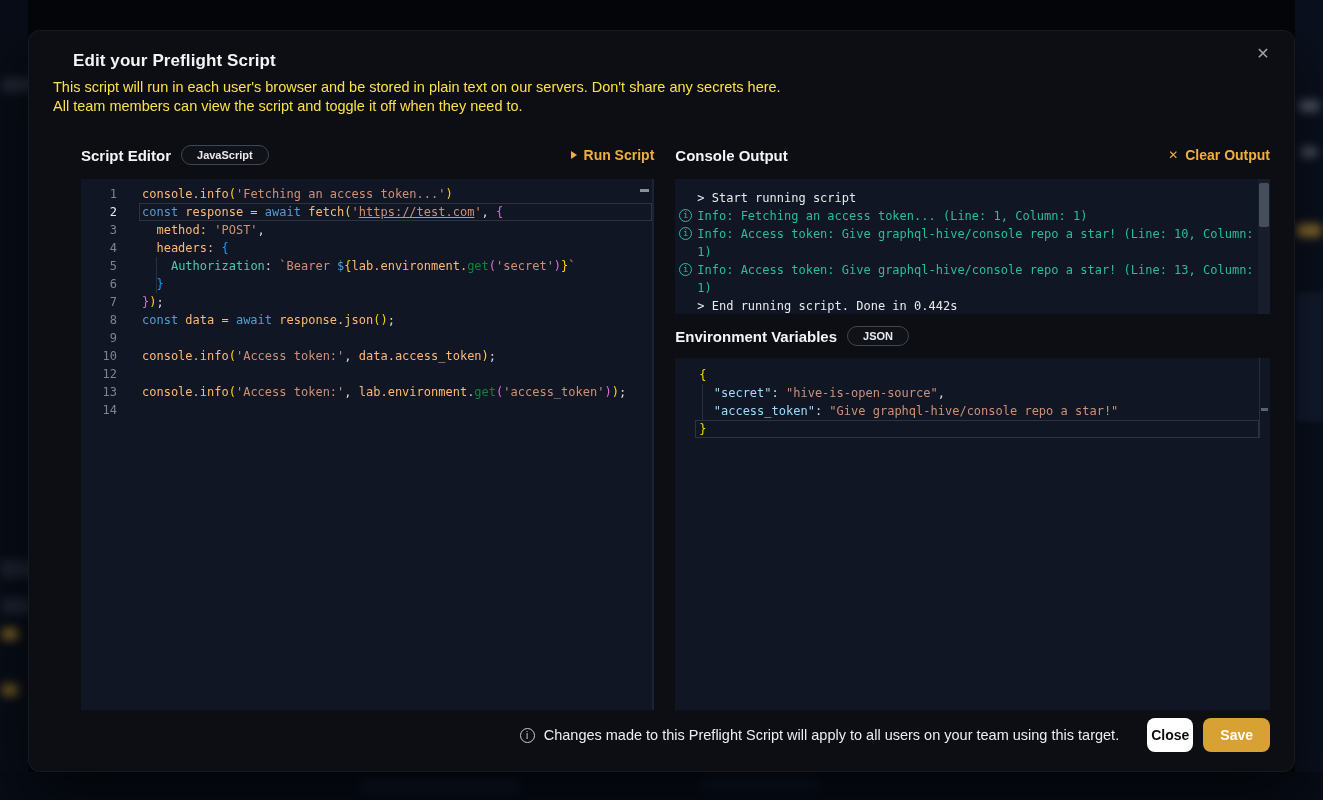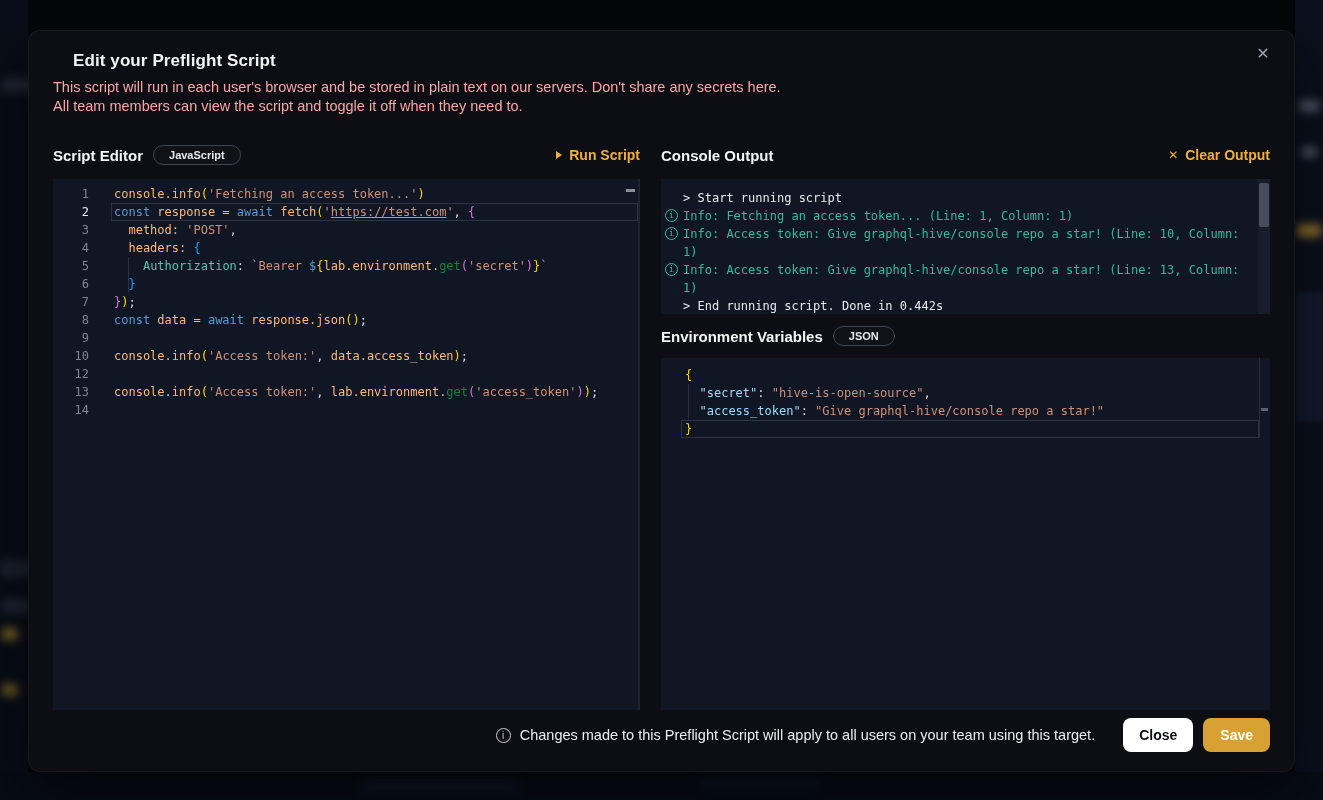--- a/index.html
+++ b/index.html
@@ -23,23 +23,23 @@
     background:#0c0e13; border:1px solid rgba(255,255,255,0.05);
     border-radius:12px; box-shadow:0 24px 60px rgba(0,0,0,0.65);
     padding:20px 24px 22px 24px;
   }
   .close-x {
     position:absolute; top:14px; right:22px; width:18px; height:18px;
     color:#9aa1ab; font-size:16px; line-height:18px; text-align:center; cursor:pointer;
     font-family:"DejaVu Sans", sans-serif;
   }
   .modal-title { font-size:17px; font-weight:bold; color:#f3f4f6; letter-spacing:0.1px;margin-left:20px; }
-  .modal-desc  { margin-top:7px; font-size:14.5px; line-height:19px; color:#fca5a5; }
-
-  .content { margin-top:25px; display:flex; gap:21px; }
+  .modal-desc  { margin-top:7px; font-size:14.5px; line-height:19px; color:#fde047; }
+
+  .content { margin-top:25px; display:flex; gap:21px;margin-left:28px; }
   .col-left  { width:589px; }
   .col-right { width:611px; display:flex; flex-direction:column; }
 
   .section-row { height:28px; display:flex; align-items:center; justify-content:space-between; margin-bottom:10px; }
   .section-left { display:flex; align-items:center; gap:10px; }
   .section-heading { font-size:15px; font-weight:bold; color:#f3f4f6; }
   .pill-badge {
     border:1px solid #3f4754; border-radius:999px; padding:3px 15px;
     font-size:11px; font-weight:bold; color:#e8eaee; background:rgba(255,255,255,0.02);
   }
@@ -94,21 +94,21 @@
     border:1px solid #2d3340; pointer-events:none;
   }
 
   
   .footer { margin-top:6px; height:38px; display:flex; align-items:center; justify-content:flex-end; }
   .note { display:flex; align-items:center; gap:9px; color:#eceef1; font-size:14.5px; }
   .circle-i {
     flex:none; width:15px; height:15px; border-radius:50%; border:1px solid #c9cdd3;
     color:#c9cdd3; font-size:10px; line-height:13px; text-align:center; font-style:normal;
   }
-  .btn { border:none; border-radius:8px; padding:9px 16px; font-size:14px; font-weight:600;
+  .btn { border:none; border-radius:8px; padding:9px 4px; font-size:14px; font-weight:600;
          font-family:"Liberation Sans",sans-serif; cursor:pointer; }
   .btn-close { background:#ffffff; color:#0b0d11; margin-left:28px; }
   .btn-save  { background:#d7a133; color:#ffffff; margin-left:10px; padding:9px 17px; }
 </style>
 </head>
 <body>
 
 <div class="strip left"></div>
 <div class="strip right"></div>
 <div class="strip bottom"></div>

